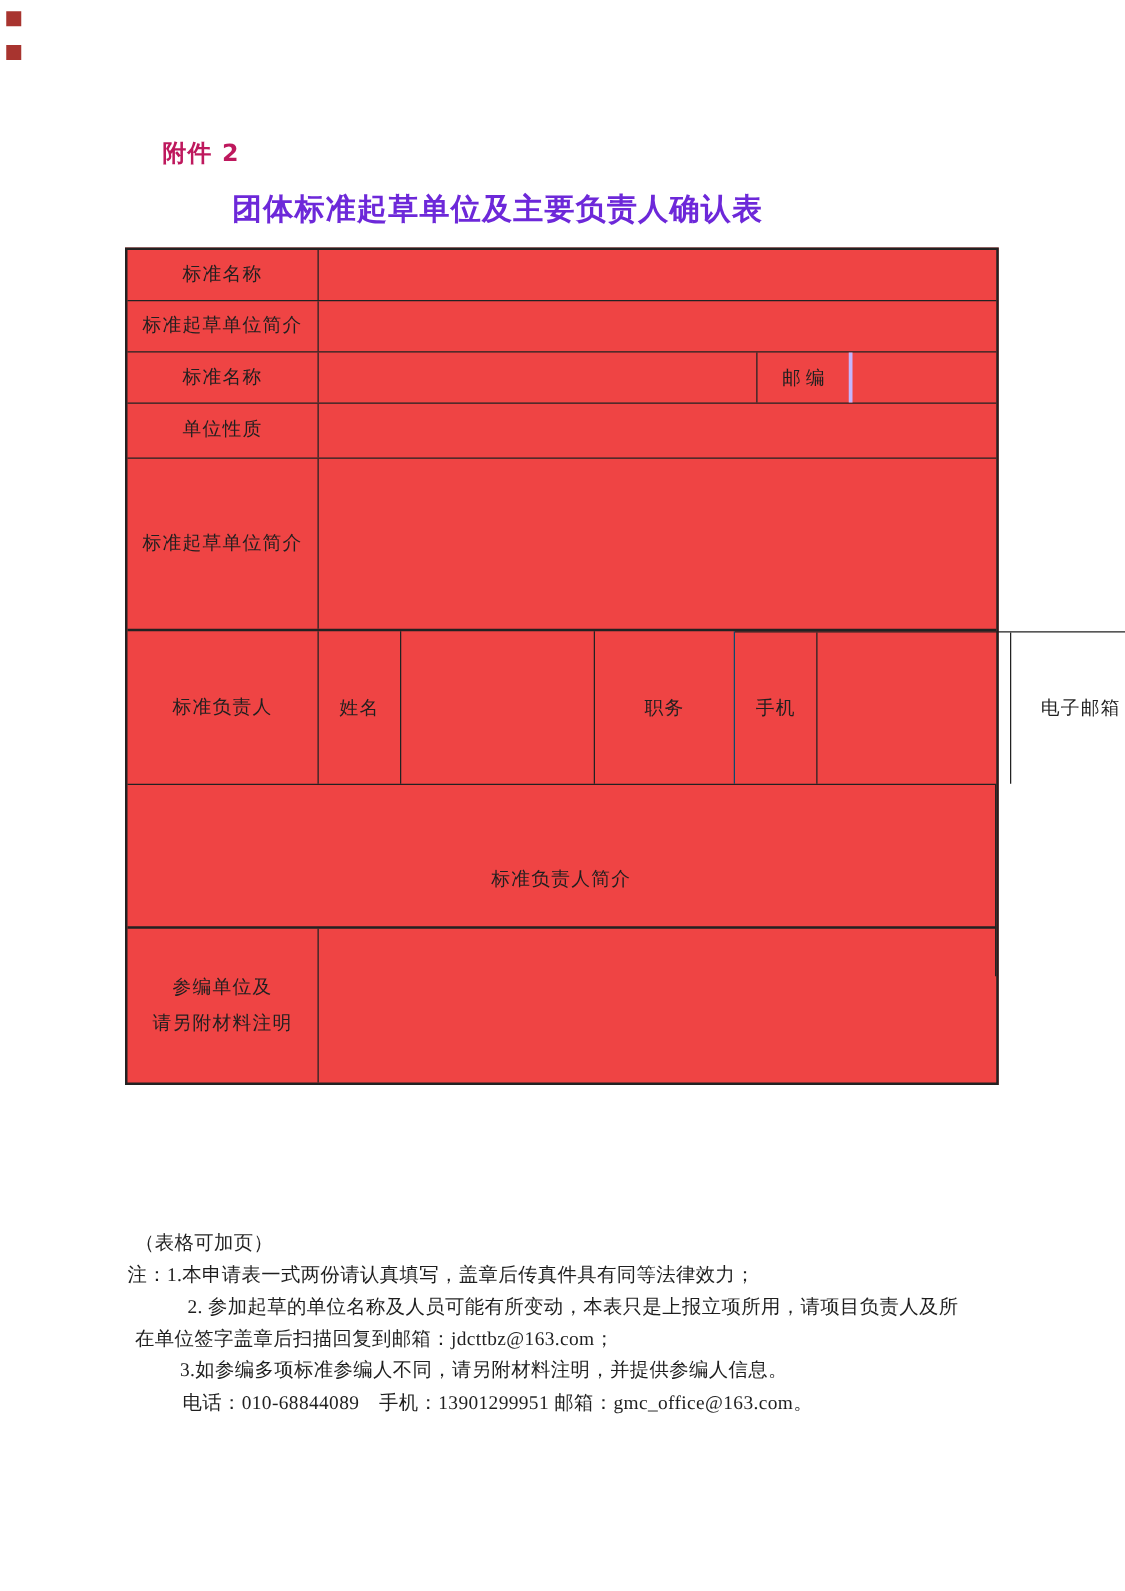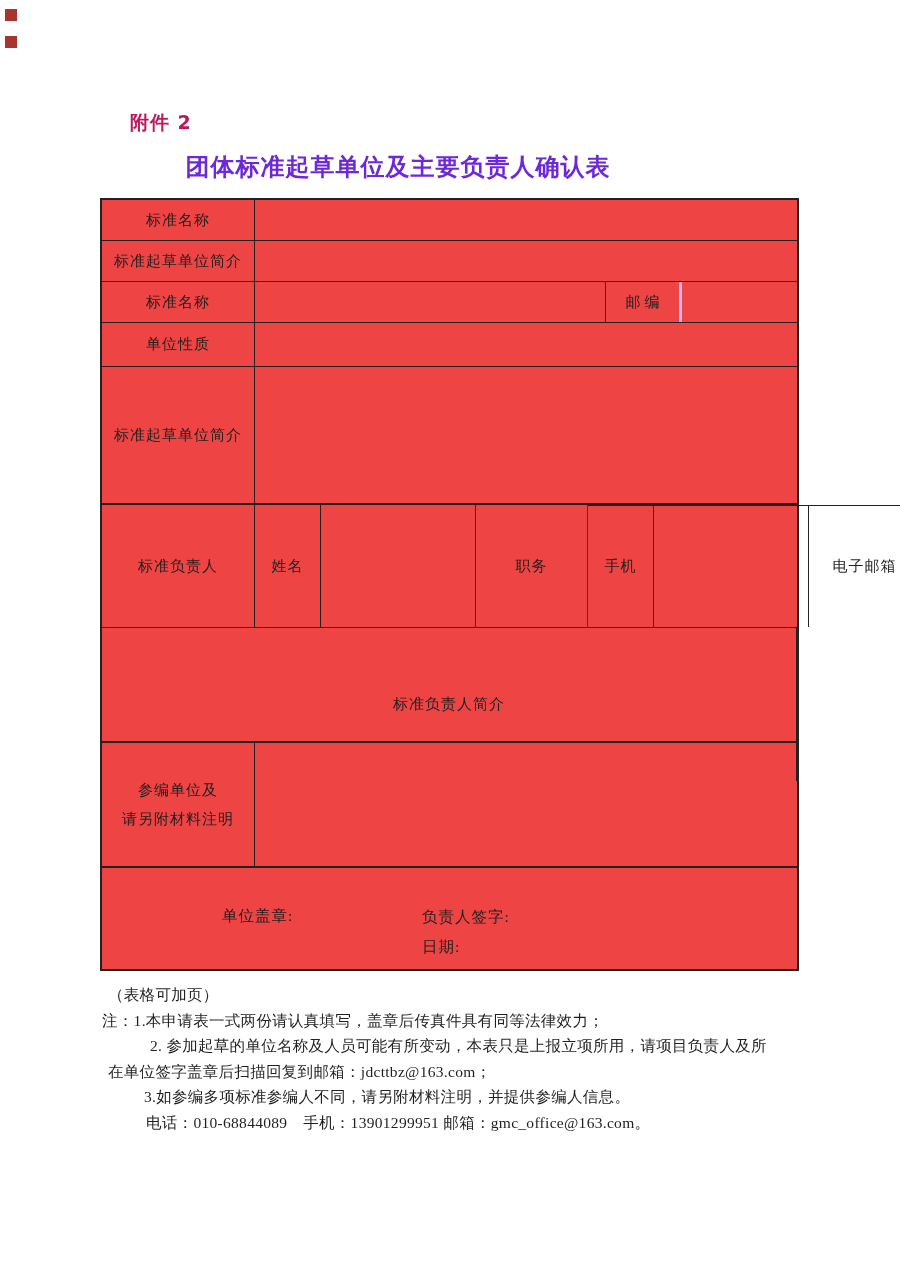--- a/index.html
+++ b/index.html
@@ -143,27 +143,20 @@
   </div>
 
   <div class="frow thick h123">
     <div class="lab">
       <span>参编单位及</span>
       <span>请另附材料注明</span>
     </div>
     <div class="val"></div>
   </div>
 
-  <div class="frow thick h101 sealrow">
-    <div class="seal-label">单位盖章:</div>
-    <div class="sign-block">
-      <div>负责人签字:</div>
-      <div>日期:</div>
-    </div>
-  </div>
 
 </div>
 
 <div class="notes">
   <div class="ln pl6">（表格可加页）</div>
   <div class="ln">注：1.本申请表一式两份请认真填写，盖章后传真件具有同等法律效力；</div>
   <div class="ln pl48">2. 参加起草的单位名称及人员可能有所变动，本表只是上报立项所用，请项目负责人及所</div>
   <div class="ln pl6">在单位签字盖章后扫描回复到邮箱：jdcttbz@163.com；</div>
   <div class="ln pl42">3.如参编多项标准参编人不同，请另附材料注明，并提供参编人信息。</div>
   <div class="ln pl44">电话：010-68844089　手机：13901299951 邮箱：gmc_office@163.com。</div>

